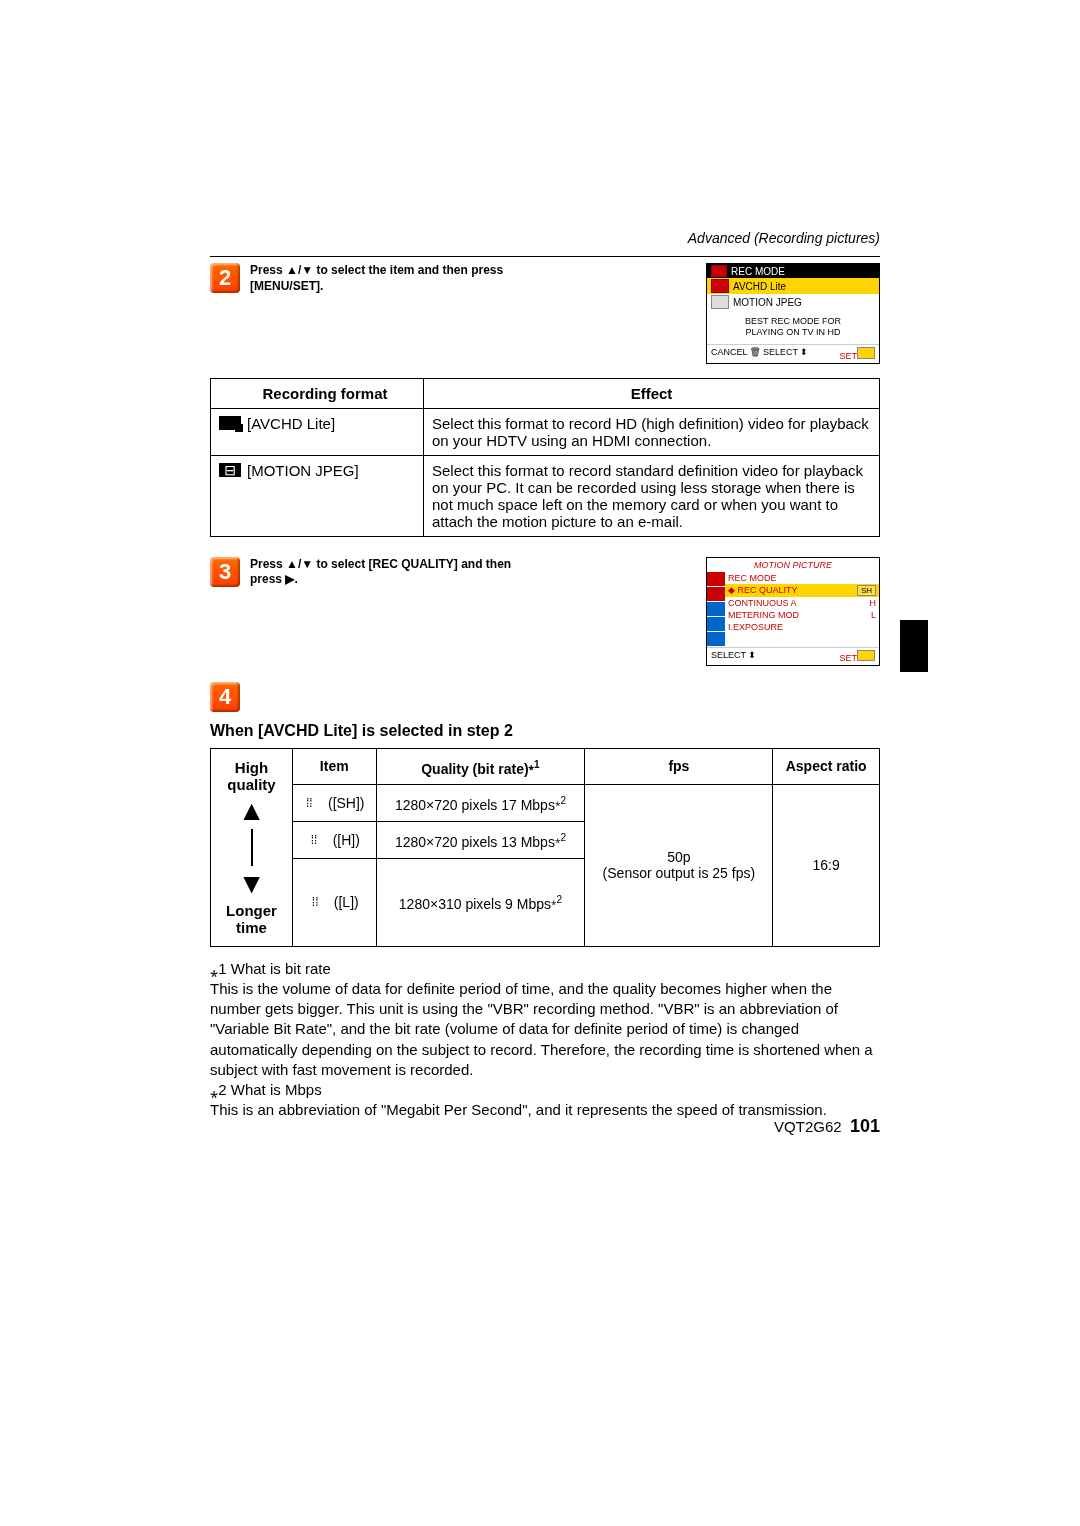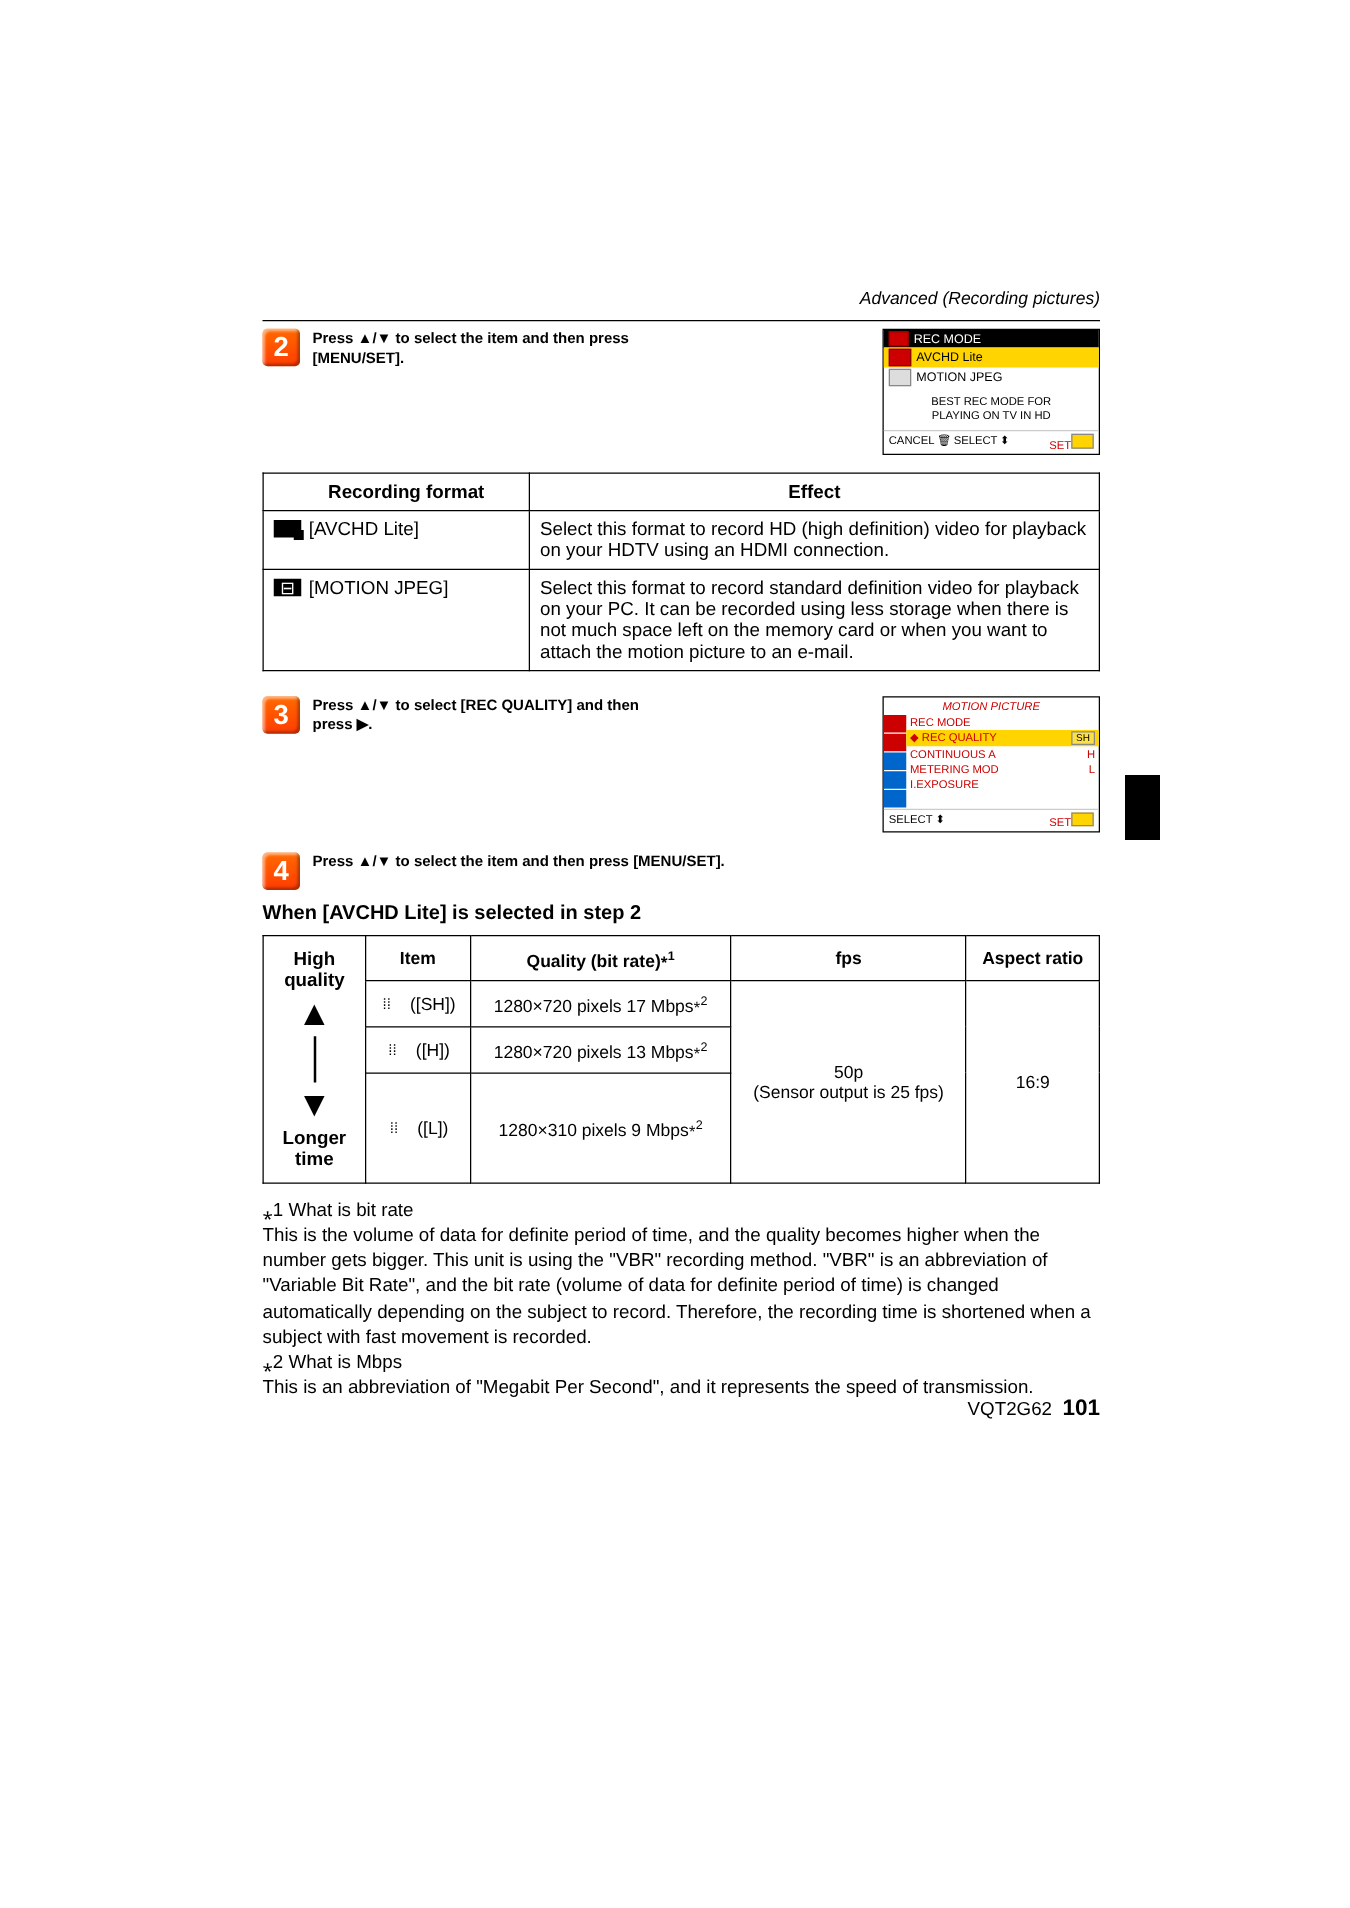--- a/index.html
+++ b/index.html
@@ -285,21 +285,20 @@
           <span><span>SELECT</span> ⬍</span>
           <span><span class="set">SET</span><span class="setbox"></span></span>
         </div>
       </div>
     </div>
   </div>
 
   <div class="step">
     <div class="step-row">
       <div class="step-badge">4</div>
-      <div class="step-text">Press ▲/▼ to select the item and then press [MENU/SET].</div>
     </div>
     <div class="subhead">When [AVCHD Lite] is selected in step 2</div>
 
     <div class="quality-wrap">
       <div class="quality-left">
         <div>High quality</div>
         <div class="arrow">▲</div>
         <div style="width:2px;flex:1;background:#000;"></div>
         <div class="arrow">▼</div>
         <div>Longer time</div>

